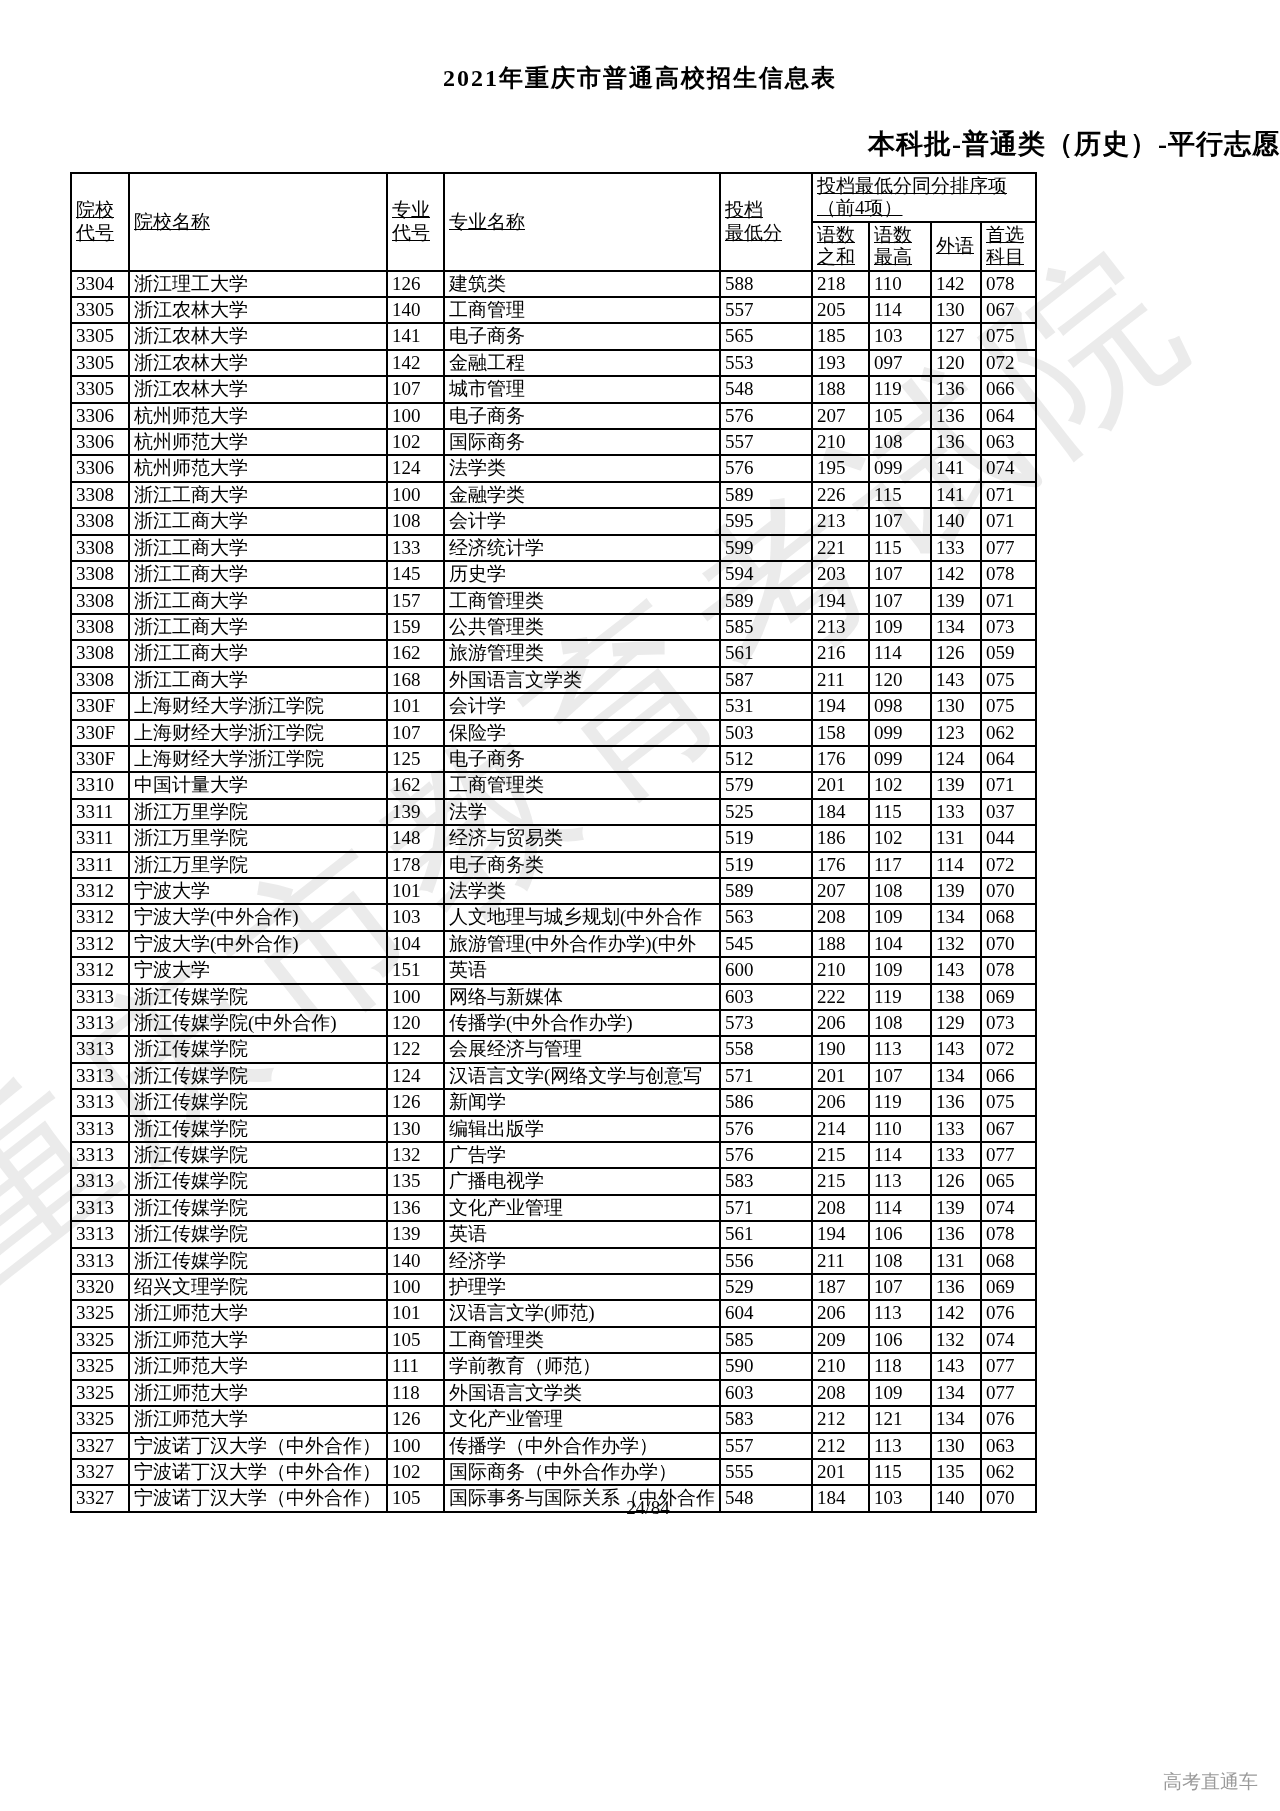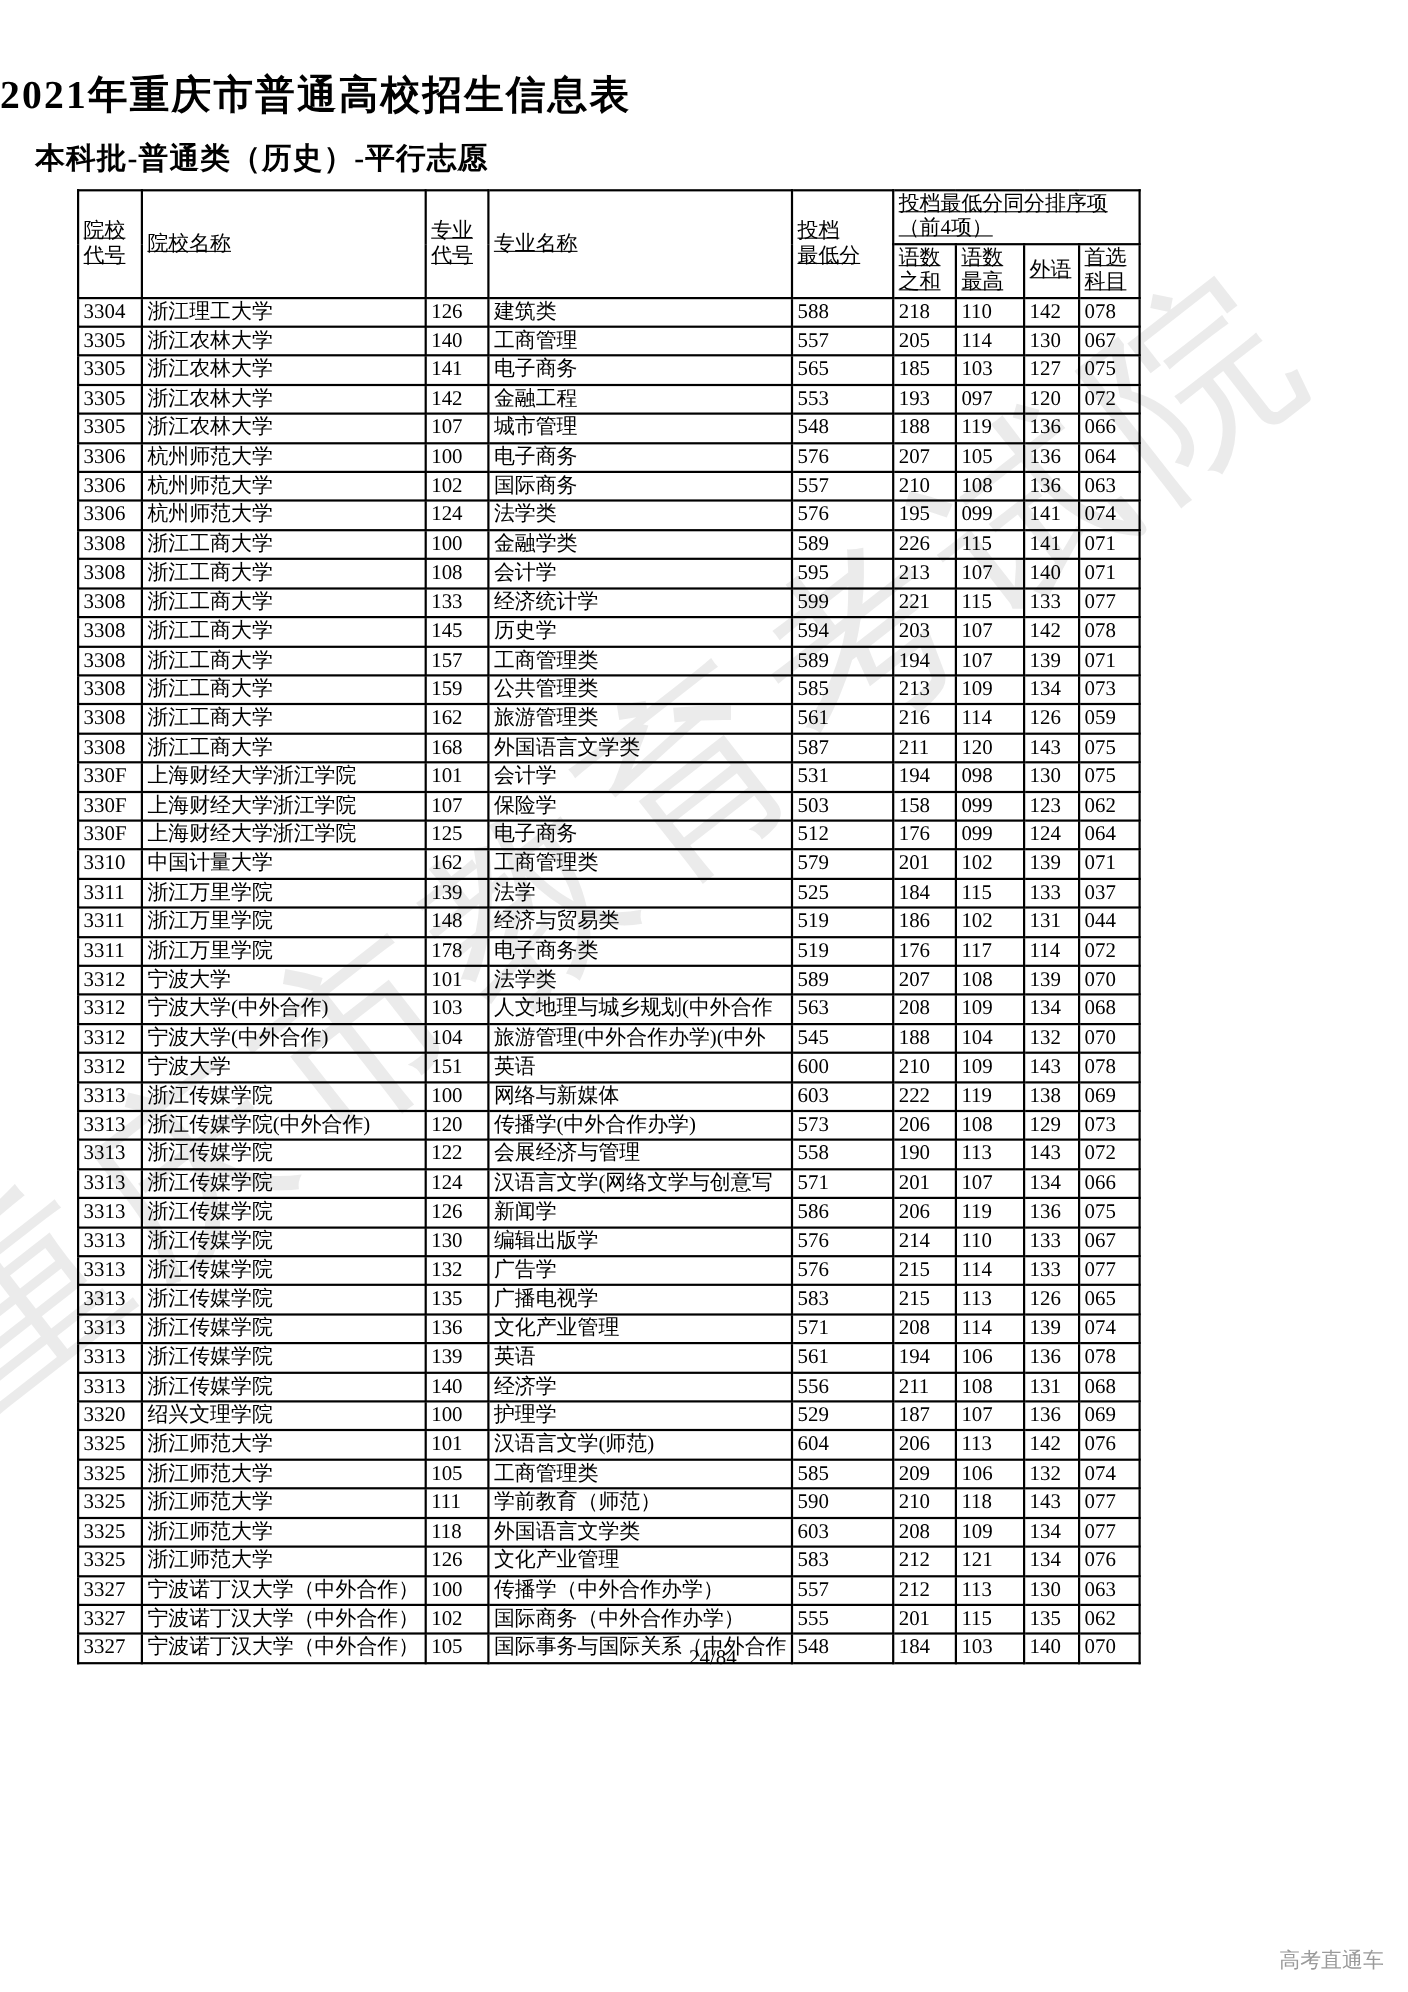--- a/index.html
+++ b/index.html
@@ -18,28 +18,28 @@
     font-size:175px;
     letter-spacing:18px;
     color:rgba(130,130,130,0.16);
     white-space:nowrap;
     z-index:0;
     pointer-events:none;
     user-select:none;
   }
   .page-title {
     position:absolute; top:62px; left:0; width:100%;
-    text-align:left;
-    font-size:36px; font-weight:bold;
+    text-align:center;
+    font-size:24px; font-weight:bold;
     letter-spacing:2px;
     z-index:2;
   }
   .page-subtitle {
     position:absolute; top:126px; left:0; width:100%;
-    text-align:left;
+    text-align:right;
     font-size:27px; font-weight:bold;
     letter-spacing:1px;
     z-index:2;
     padding-left:32px;
   }
   table.admission {
     position:absolute; top:172px; left:70px;
     width:965px;
     border-collapse:collapse;
     table-layout:fixed;

